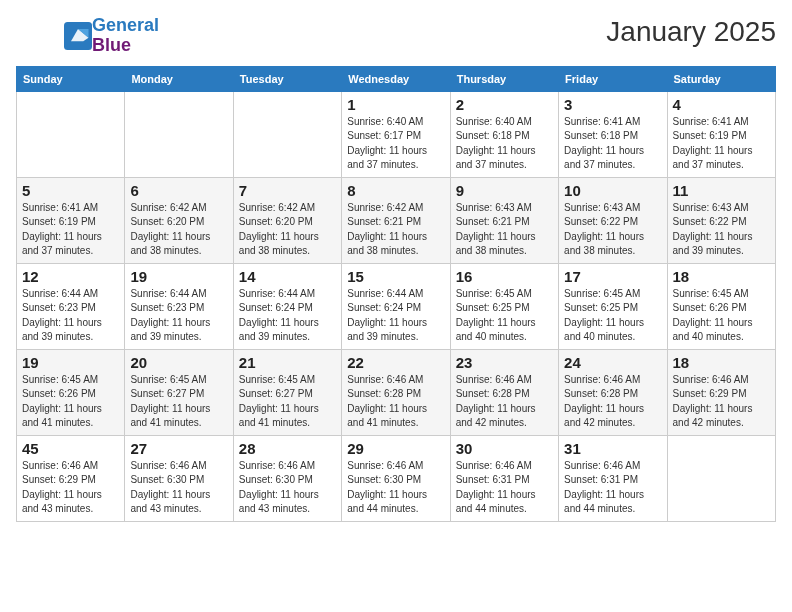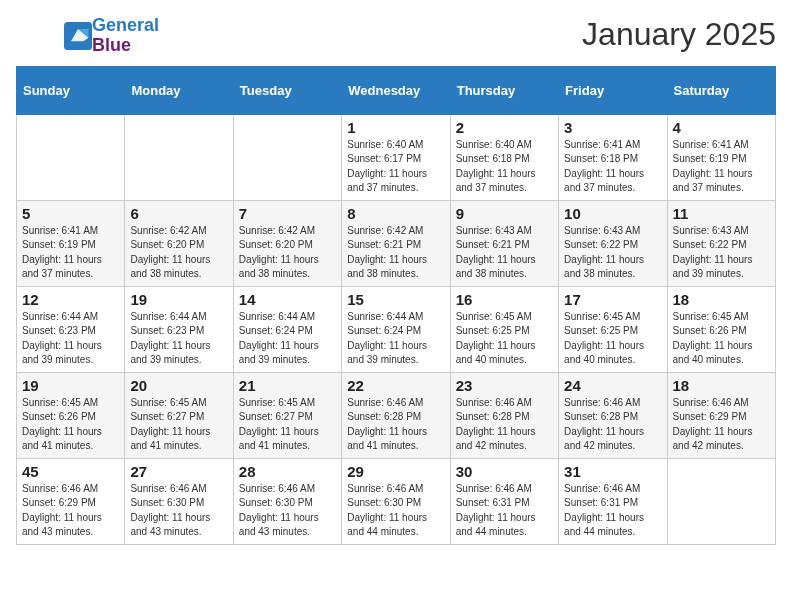--- a/index.html
+++ b/index.html
@@ -31,38 +31,38 @@
       color: #2a7abf;
     }
     .logo-icon {
       width: 28px;
       height: 28px;
     }
     .title-block {
       text-align: right;
     }
     .month-title {
-      font-size: 32px;
+      font-size: 28px;
       font-weight: 300;
       color: #333;
     }
     .location {
       font-size: 15px;
       color: #555;
     }
     table {
       width: 100%;
       border-collapse: collapse;
     }
     thead tr th {
       background-color: #2a7abf;
       color: #fff;
       text-align: left;
-      padding: 16px 6px;
-      font-size: 13px;
+      padding: 6px 6px;
+      font-size: 11px;
       font-weight: bold;
       border: 1px solid #2a7abf;
     }
     tbody tr td {
       border: 1px solid #ccc;
       vertical-align: top;
       padding: 4px 5px;
       width: 14.28%;
       min-height: 80px;
       background: #fff;

